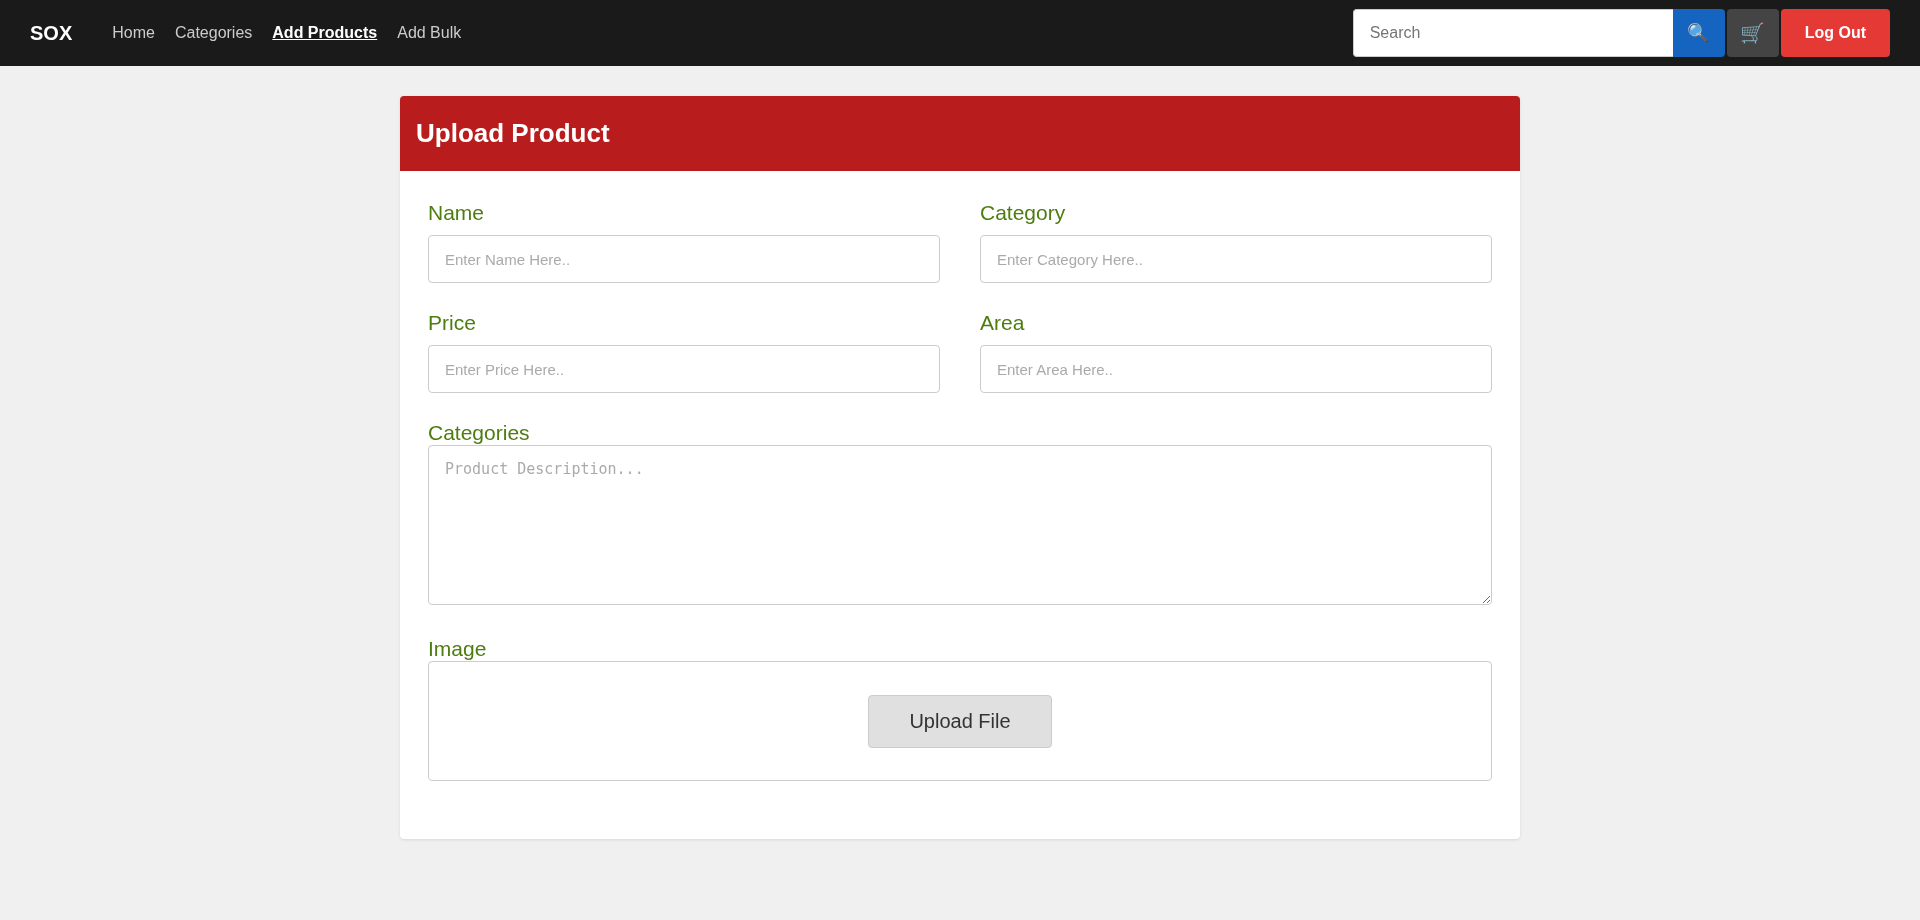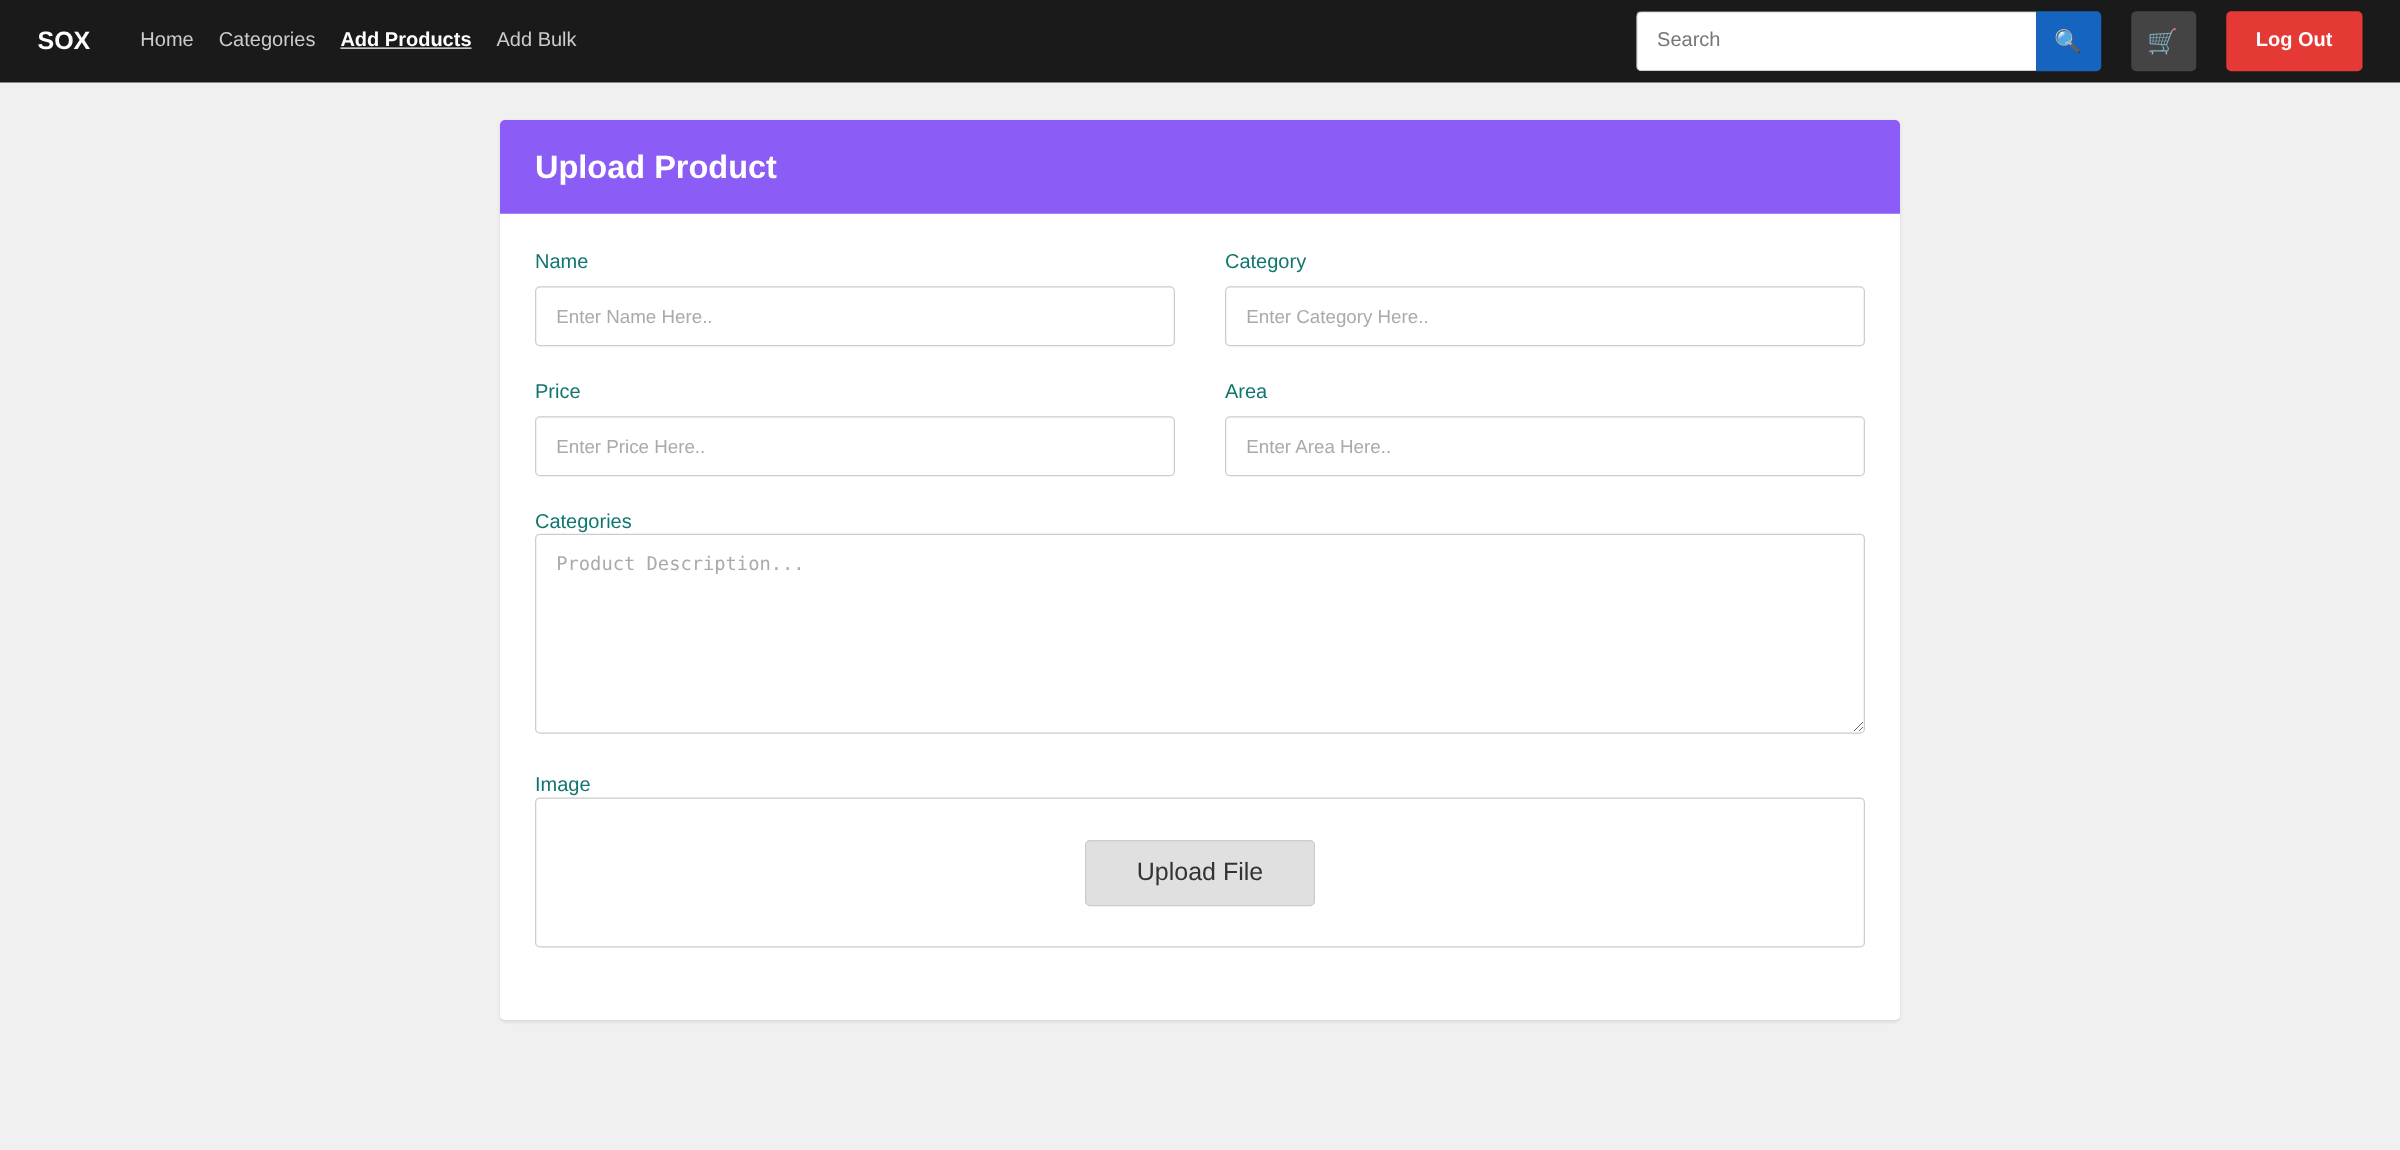--- a/index.html
+++ b/index.html
@@ -47,21 +47,21 @@
 
     .nav-link.active {
       color: #ffffff;
       font-weight: bold;
       text-decoration: underline;
     }
 
     .navbar-right {
       display: flex;
       align-items: center;
-      gap: 24px;
+      gap: 2px;
     }
 
     .search-container {
       display: flex;
       align-items: center;
     }
 
     .search-input {
       width: 320px;
       height: 48px;
@@ -122,22 +122,22 @@
     }
 
     .card {
       background: #ffffff;
       border-radius: 4px;
       overflow: hidden;
       box-shadow: 0 1px 3px rgba(0,0,0,0.1);
     }
 
     .card-header {
-      background-color: #8b5cf6;
-      padding: 22px 28px;
+      background-color: #b91c1c;
+      padding: 22px 16px;
     }
 
     .card-header-title {
       color: #ffffff;
       font-size: 26px;
       font-weight: bold;
     }
 
     .card-body {
       padding: 30px 28px;
@@ -149,22 +149,22 @@
       margin-bottom: 28px;
     }
 
     .form-group {
       flex: 1;
       display: flex;
       flex-direction: column;
     }
 
     .form-label {
-      font-size: 16px;
-      color: #0f766e;
+      font-size: 21px;
+      color: #4d7c0f;
       margin-bottom: 10px;
       font-weight: normal;
     }
 
     .form-input {
       width: 100%;
       height: 48px;
       padding: 0 16px;
       border: 1px solid #cccccc;
       border-radius: 4px;

